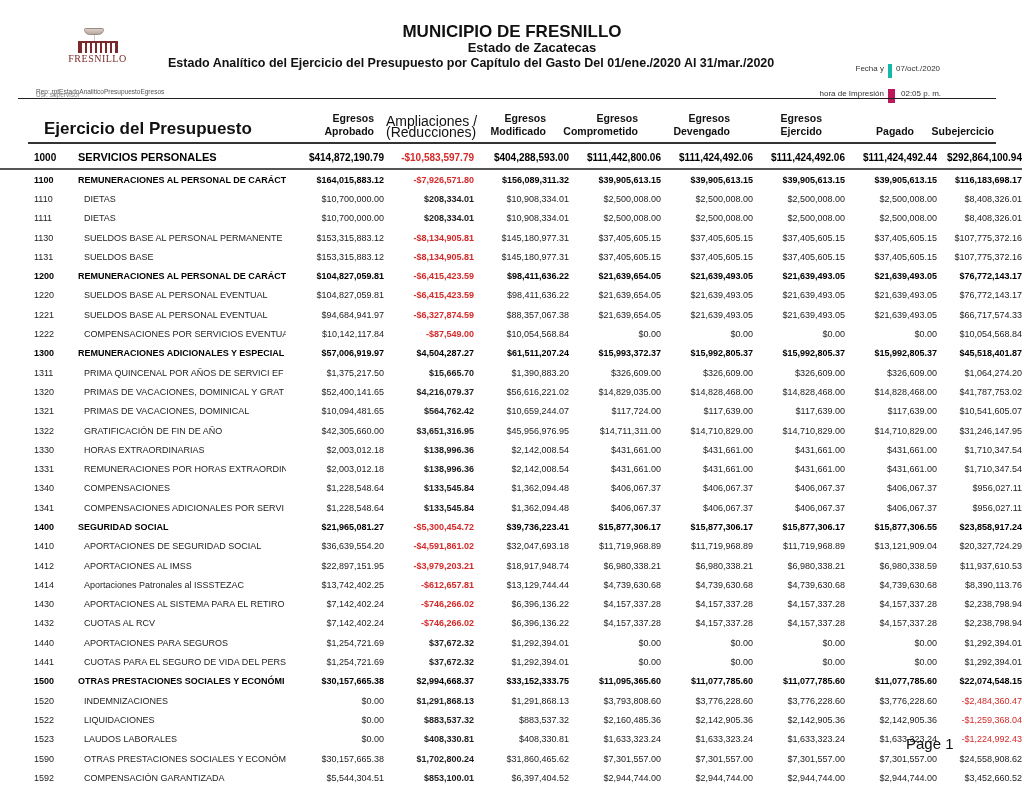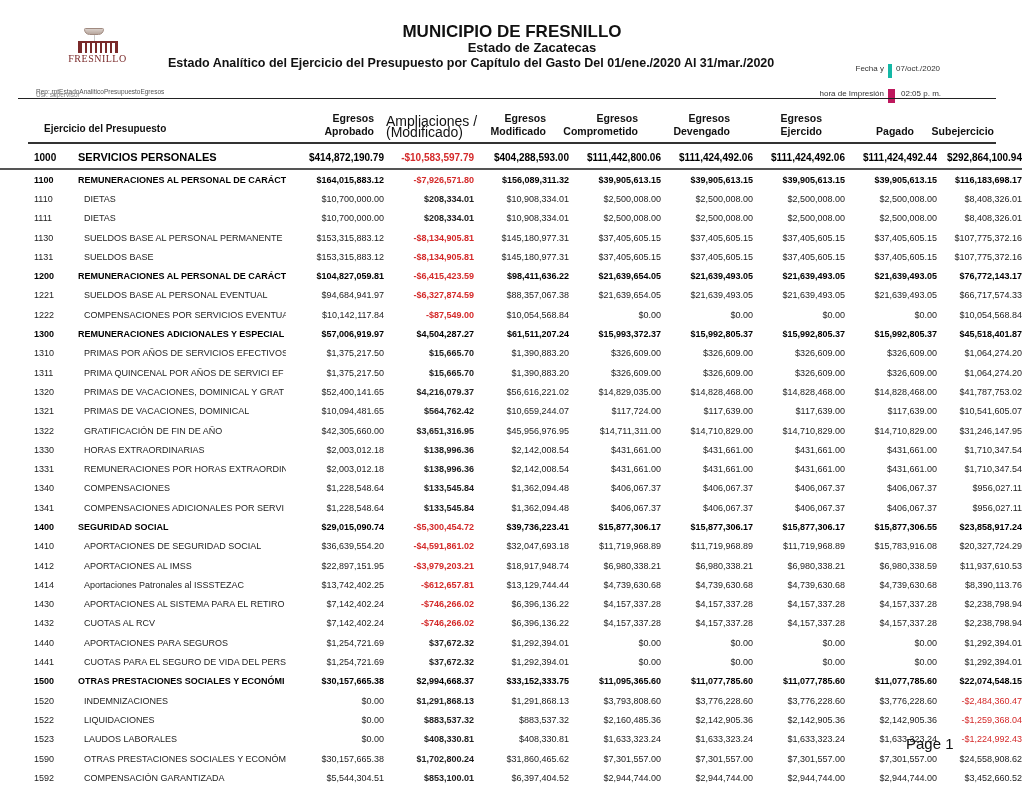--- a/index.html
+++ b/index.html
@@ -24,21 +24,21 @@
   .hora .lbl { width: 94px; text-align: right; padding-right: 4px; border-right: 7px solid #be185d; }
   .hora .val { padding-left: 6px; }
   .fecha .lbl, .hora .lbl { height: 14px; }
   .rep { position: absolute; left: 36px; top: 88px; font-size: 6.5px; color: #555; }
   .rep2 { position: absolute; left: 36px; top: 91px; font-size: 6.5px; color: #888; }
   .rule1 { position: absolute; left: 18px; top: 98px; width: 978px; height: 1px; background: #222; }
 
   .head { position: absolute; top: 110px; left: 0; width: 1024px; height: 30px; }
   .h { position: absolute; font-size: 10.5px; font-weight: bold; text-align: right; line-height: 13px; }
   .h.small { font-size: 14px; font-weight: normal; text-align: left; line-height: 11px; top: 6px; }
-  .h.main { font-size: 10px; left: 44px; top: 12px; text-align: left; }
+  .h.main { font-size: 17px; left: 44px; top: 12px; text-align: left; }
   .rule2 { position: absolute; left: 28px; top: 142px; width: 968px; height: 2px; background: #333; }
 
   table.rows { position: absolute; top: 146px; left: 0; border-collapse: collapse; table-layout: fixed; width: 1000px; }
   table.rows td { height: 19.3px; padding: 0; font-size: 9px; white-space: nowrap; overflow: hidden; color: #222; }
   table.rows td.code { padding-left: 34px; width: 42px; }
   table.rows td.name { width: 208px; padding-left: 8px; max-width: 208px; overflow: hidden; }
   table.rows td.num { text-align: right; }
   table.rows tr.bold td { font-weight: bold; color: #000; }
   table.rows tr.bold td.name { padding-left: 2px; }
   table.rows tr.top td { font-size: 10px; height: 22px; }
@@ -78,21 +78,21 @@
 <div class="rule1"></div>
 
 <div class="head">
   <div class="h main">Ejercicio del Presupuesto</div>
   <div class="h" style="left:288px;top:2px;width:86px;">
     <div>Egresos</div>
     <div>Aprobado</div>
   </div>
   <div class="h small" style="left:386px;">
     <div>Ampliaciones /</div>
-    <div>(Modificado)</div>
+    <div>(Reducciones)</div>
   </div>
   <div class="h" style="left:470px;top:2px;width:76px;">
     <div>Egresos</div>
     <div>Modificado</div>
   </div>
   <div class="h" style="left:548px;top:2px;width:90px;">
     <div>Egresos</div>
     <div>Comprometido</div>
   </div>
   <div class="h" style="left:640px;top:2px;width:90px;">
@@ -188,20 +188,32 @@
         <td class="num c1">$104,827,059.81</td>
         <td class="num c2 neg">-$6,415,423.59</td>
         <td class="num c3">$98,411,636.22</td>
         <td class="num c4">$21,639,654.05</td>
         <td class="num c5">$21,639,493.05</td>
         <td class="num c6">$21,639,493.05</td>
         <td class="num c7">$21,639,493.05</td>
         <td class="num c8">$76,772,143.17</td>
       </tr>
       <tr class="">
+        <td class="code">1220</td>
+        <td class="name">SUELDOS BASE AL PERSONAL EVENTUAL</td>
+        <td class="num c1">$104,827,059.81</td>
+        <td class="num c2 neg">-$6,415,423.59</td>
+        <td class="num c3">$98,411,636.22</td>
+        <td class="num c4">$21,639,654.05</td>
+        <td class="num c5">$21,639,493.05</td>
+        <td class="num c6">$21,639,493.05</td>
+        <td class="num c7">$21,639,493.05</td>
+        <td class="num c8">$76,772,143.17</td>
+      </tr>
+      <tr class="">
         <td class="code">1221</td>
         <td class="name">SUELDOS BASE AL PERSONAL EVENTUAL</td>
         <td class="num c1">$94,684,941.97</td>
         <td class="num c2 neg">-$6,327,874.59</td>
         <td class="num c3">$88,357,067.38</td>
         <td class="num c4">$21,639,654.05</td>
         <td class="num c5">$21,639,493.05</td>
         <td class="num c6">$21,639,493.05</td>
         <td class="num c7">$21,639,493.05</td>
         <td class="num c8">$66,717,574.33</td>
@@ -224,32 +236,20 @@
         <td class="num c1">$57,006,919.97</td>
         <td class="num c2">$4,504,287.27</td>
         <td class="num c3">$61,511,207.24</td>
         <td class="num c4">$15,993,372.37</td>
         <td class="num c5">$15,992,805.37</td>
         <td class="num c6">$15,992,805.37</td>
         <td class="num c7">$15,992,805.37</td>
         <td class="num c8">$45,518,401.87</td>
       </tr>
       <tr class="">
-        <td class="code">1310</td>
-        <td class="name">PRIMAS POR AÑOS DE SERVICIOS EFECTIVOS</td>
-        <td class="num c1">$1,375,217.50</td>
-        <td class="num c2">$15,665.70</td>
-        <td class="num c3">$1,390,883.20</td>
-        <td class="num c4">$326,609.00</td>
-        <td class="num c5">$326,609.00</td>
-        <td class="num c6">$326,609.00</td>
-        <td class="num c7">$326,609.00</td>
-        <td class="num c8">$1,064,274.20</td>
-      </tr>
-      <tr class="">
         <td class="code">1311</td>
         <td class="name">PRIMA QUINCENAL POR AÑOS DE SERVICI EF</td>
         <td class="num c1">$1,375,217.50</td>
         <td class="num c2">$15,665.70</td>
         <td class="num c3">$1,390,883.20</td>
         <td class="num c4">$326,609.00</td>
         <td class="num c5">$326,609.00</td>
         <td class="num c6">$326,609.00</td>
         <td class="num c7">$326,609.00</td>
         <td class="num c8">$1,064,274.20</td>
@@ -334,39 +334,39 @@
         <td class="num c3">$1,362,094.48</td>
         <td class="num c4">$406,067.37</td>
         <td class="num c5">$406,067.37</td>
         <td class="num c6">$406,067.37</td>
         <td class="num c7">$406,067.37</td>
         <td class="num c8">$956,027.11</td>
       </tr>
       <tr class="bold">
         <td class="code">1400</td>
         <td class="name">SEGURIDAD SOCIAL</td>
-        <td class="num c1">$29,015,090.74</td>
+        <td class="num c1">$21,965,081.27</td>
         <td class="num c2 neg">-$5,300,454.72</td>
         <td class="num c3">$39,736,223.41</td>
         <td class="num c4">$15,877,306.17</td>
         <td class="num c5">$15,877,306.17</td>
         <td class="num c6">$15,877,306.17</td>
         <td class="num c7">$15,877,306.55</td>
         <td class="num c8">$23,858,917.24</td>
       </tr>
       <tr class="">
         <td class="code">1410</td>
         <td class="name">APORTACIONES DE SEGURIDAD SOCIAL</td>
         <td class="num c1">$36,639,554.20</td>
         <td class="num c2 neg">-$4,591,861.02</td>
         <td class="num c3">$32,047,693.18</td>
         <td class="num c4">$11,719,968.89</td>
         <td class="num c5">$11,719,968.89</td>
         <td class="num c6">$11,719,968.89</td>
-        <td class="num c7">$15,783,916.08</td>
+        <td class="num c7">$13,121,909.04</td>
         <td class="num c8">$20,327,724.29</td>
       </tr>
       <tr class="">
         <td class="code">1412</td>
         <td class="name">APORTACIONES AL IMSS</td>
         <td class="num c1">$22,897,151.95</td>
         <td class="num c2 neg">-$3,979,203.21</td>
         <td class="num c3">$18,917,948.74</td>
         <td class="num c4">$6,980,338.21</td>
         <td class="num c5">$6,980,338.21</td>

